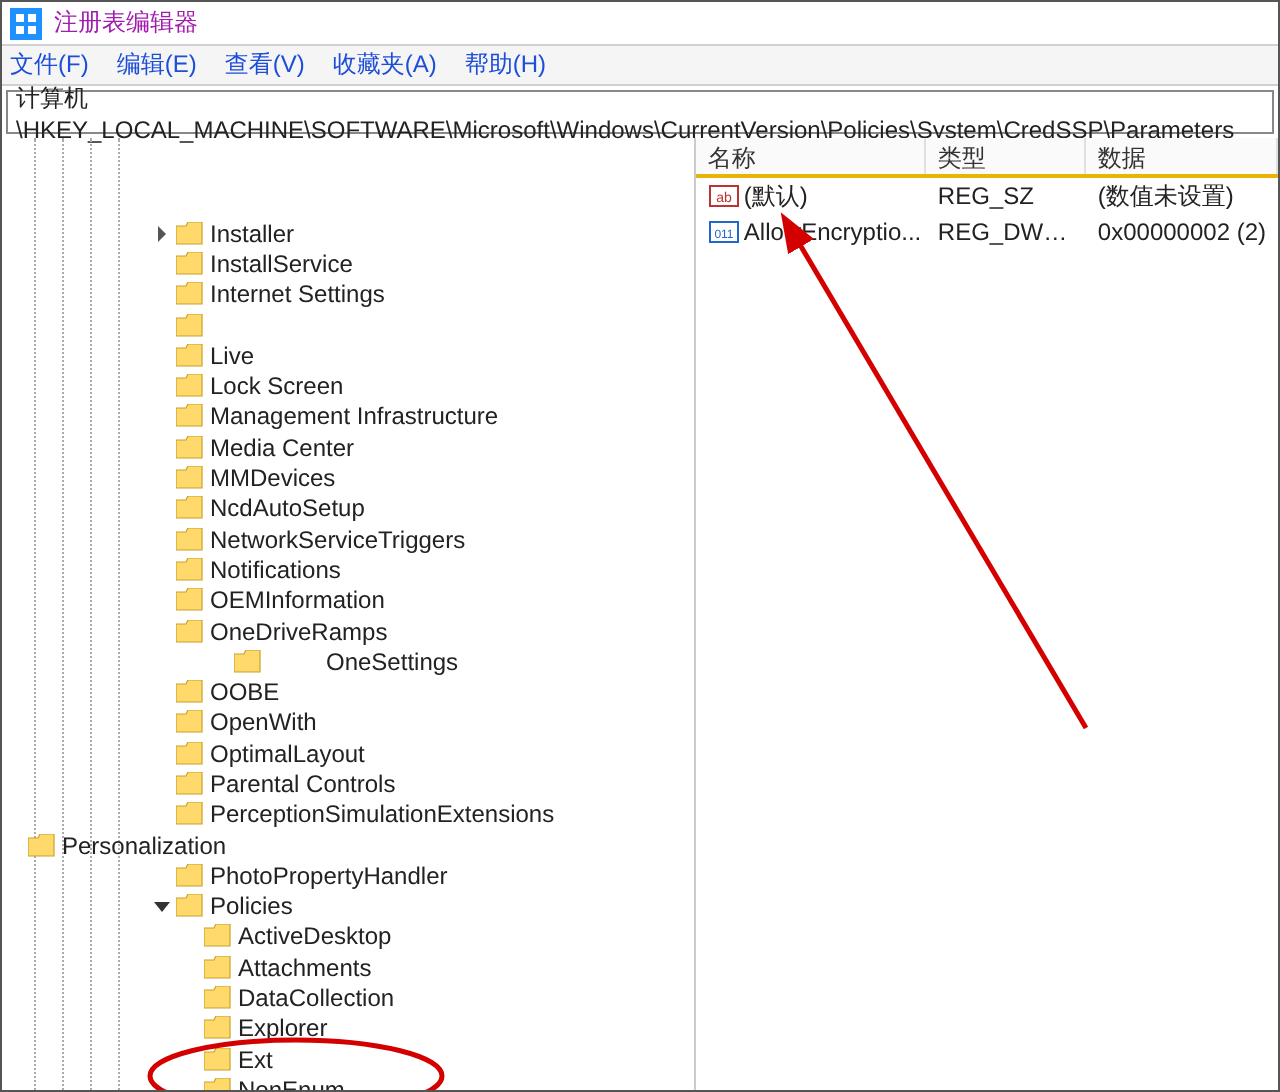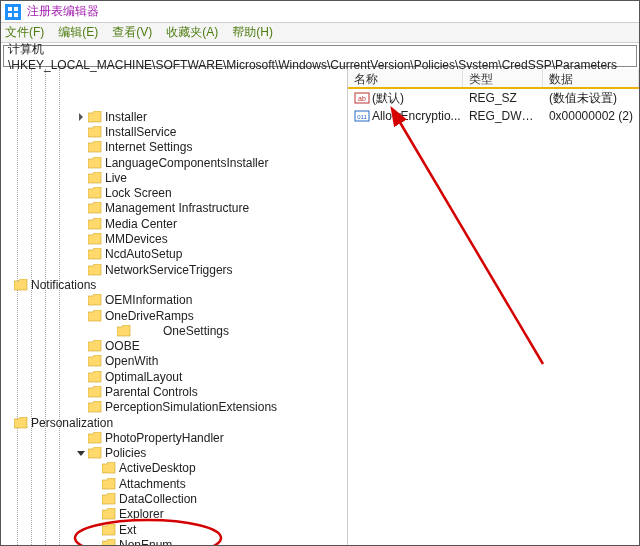--- a/index.html
+++ b/index.html
@@ -1,21 +1,21 @@
 <!DOCTYPE html>
 <html><head>
 <meta charset="utf-8">
 <style>
   * { box-sizing: border-box; margin: 0; padding: 0; font-family: "Microsoft YaHei", "Segoe UI", Tahoma, sans-serif; }
   html, body { width: 640px; height: 546px; overflow: hidden; background: #fff; }
   .window { width: 640px; height: 546px; display: flex; flex-direction: column; border: 1px solid #555; }
   .titlebar { height: 22px; background: #fff; border-bottom: 1px solid #d0d0d0; display: flex; align-items: center; padding: 0 4px; font-size: 12px; color: #a21caf; }
   .titlebar .icon { width: 16px; height: 16px; background: #1e90ff; margin-right: 6px; flex-shrink: 0; display: flex; align-items: center; justify-content: center; }
   .titlebar .icon svg { width: 12px; height: 12px; }
-  .menubar { height: 20px; background: #f5f5f5; border-bottom: 1px solid #d0d0d0; display: flex; align-items: center; font-size: 12px; color: #4d7c0f; padding: 0 4px; }
+  .menubar { height: 20px; background: #f5f5f5; border-bottom: 1px solid #d0d0d0; display: flex; align-items: center; font-size: 12px; color: #1d4ed8; padding: 0 4px; }
   .menubar span { margin-right: 14px; cursor: default; }
   .addressbar { height: 22px; border: 1px solid #888; margin: 2px; display: flex; align-items: center; font-size: 12px; color: #222; padding: 0 4px; background: #fff; }
   .body { flex: 1; display: flex; overflow: hidden; }
   .tree { width: 385px; border-right: 1px solid #ccc; overflow: hidden; position: relative; font-size: 12px; color: #222; }
   .tree-inner { position: absolute; left: 0; top: 0; width: 100%; }
   .tree-row { height: 15.3px; display: flex; align-items: center; white-space: nowrap; }
   .tog { width: 12px; height: 12px; display: inline-flex; align-items: center; justify-content: center; cursor: default; flex-shrink: 0; color: #555; }
   .tog svg { width: 8px; height: 8px; }
   .fold { width: 14px; height: 12px; margin: 0 3px 0 1px; flex-shrink: 0; }
   .fold svg { width: 14px; height: 12px; }
@@ -91,21 +91,20 @@
             <span class="fold"><svg viewBox="0 0 14 12">
                 <path d="M0 2 L5 2 L6 0 L13 0 L13 11 L0 11 Z" fill="#ffd96b" stroke="#c9a227" stroke-width="0.6"></path>
               </svg></span>
             <span>Internet Settings</span>
           </div>
           <div class="tree-row" style="padding-left: 74px;">
             <span class="tog"></span>
             <span class="fold"><svg viewBox="0 0 14 12">
                 <path d="M0 2 L5 2 L6 0 L13 0 L13 11 L0 11 Z" fill="#ffd96b" stroke="#c9a227" stroke-width="0.6"></path>
               </svg></span>
-            <span>LanguageComponentsInstaller</span>
           </div>
           <div class="tree-row" style="padding-left: 74px;">
             <span class="tog"></span>
             <span class="fold"><svg viewBox="0 0 14 12">
                 <path d="M0 2 L5 2 L6 0 L13 0 L13 11 L0 11 Z" fill="#ffd96b" stroke="#c9a227" stroke-width="0.6"></path>
               </svg></span>
             <span>Live</span>
           </div>
           <div class="tree-row" style="padding-left: 74px;">
             <span class="tog"></span>
@@ -142,21 +141,21 @@
               </svg></span>
             <span>NcdAutoSetup</span>
           </div>
           <div class="tree-row" style="padding-left: 74px;">
             <span class="tog"></span>
             <span class="fold"><svg viewBox="0 0 14 12">
                 <path d="M0 2 L5 2 L6 0 L13 0 L13 11 L0 11 Z" fill="#ffd96b" stroke="#c9a227" stroke-width="0.6"></path>
               </svg></span>
             <span>NetworkServiceTriggers</span>
           </div>
-          <div class="tree-row" style="">
+          <div class="tree-row" style="padding-left: 74px;">
             <span class="tog"></span>
             <span class="fold"><svg viewBox="0 0 14 12">
                 <path d="M0 2 L5 2 L6 0 L13 0 L13 11 L0 11 Z" fill="#ffd96b" stroke="#c9a227" stroke-width="0.6"></path>
               </svg></span>
             <span>Notifications</span>
           </div>
           <div class="tree-row" style="padding-left: 74px;">
             <span class="tog"></span>
             <span class="fold"><svg viewBox="0 0 14 12">
                 <path d="M0 2 L5 2 L6 0 L13 0 L13 11 L0 11 Z" fill="#ffd96b" stroke="#c9a227" stroke-width="0.6"></path>

